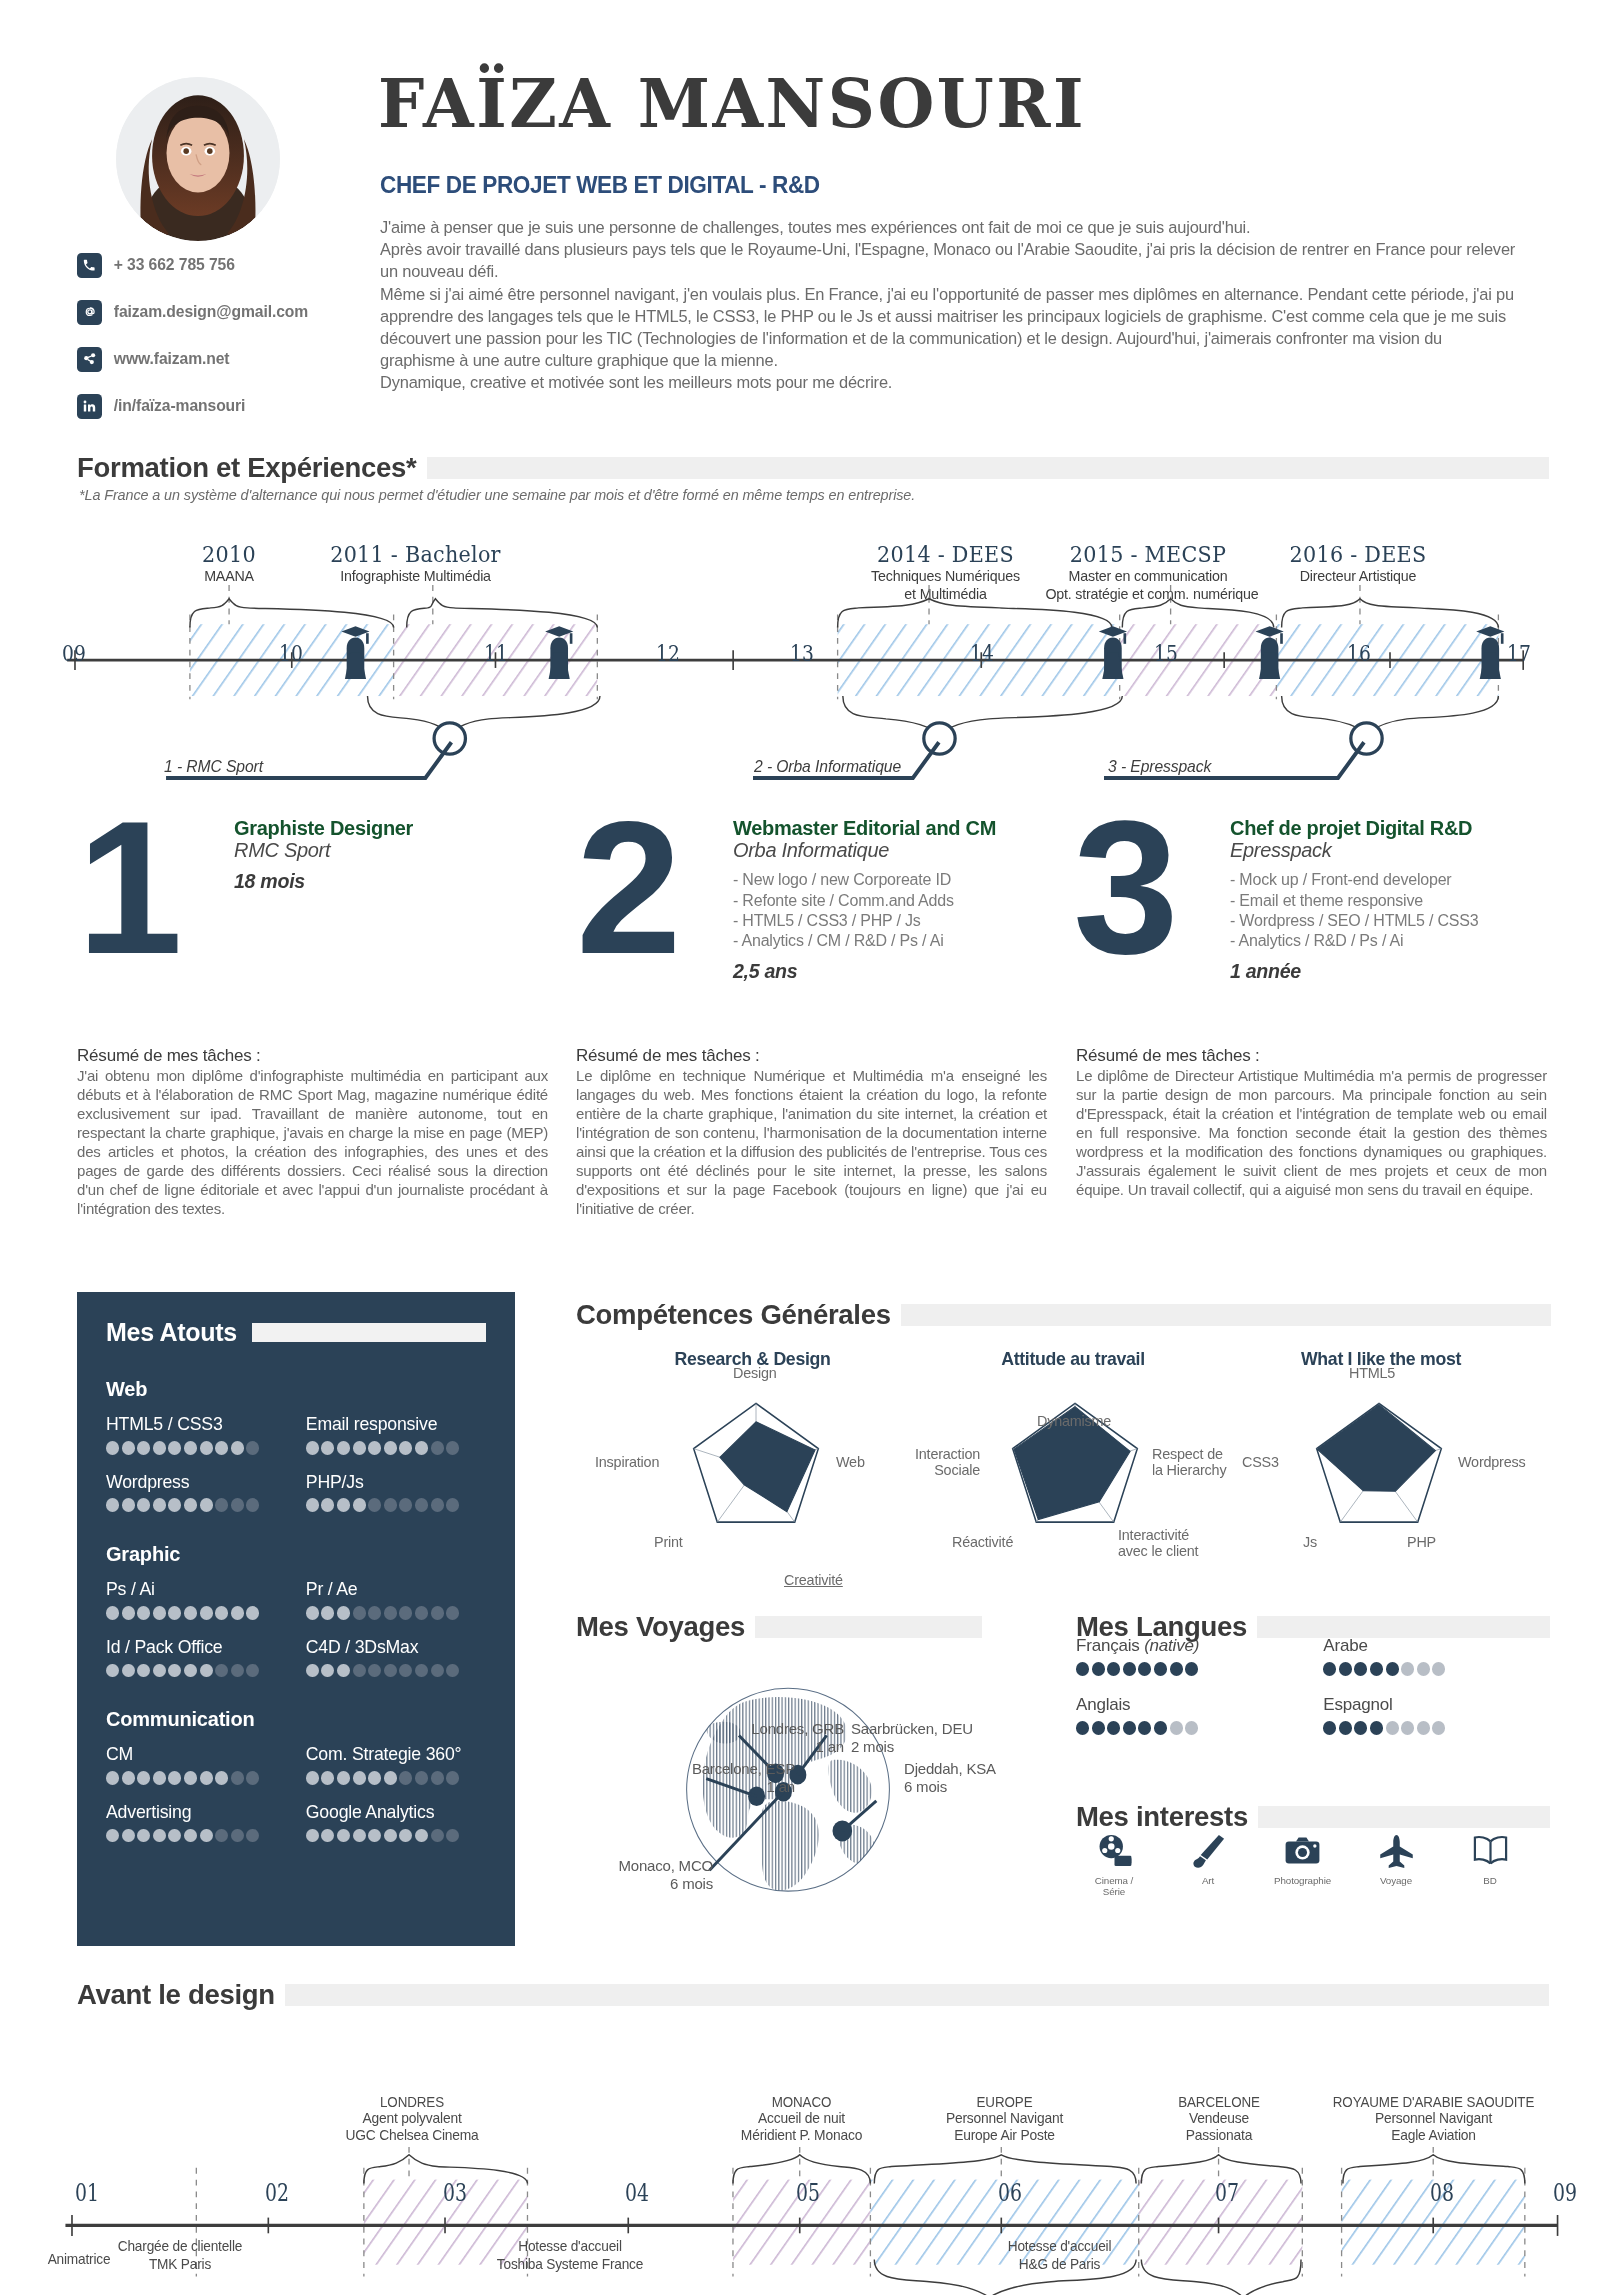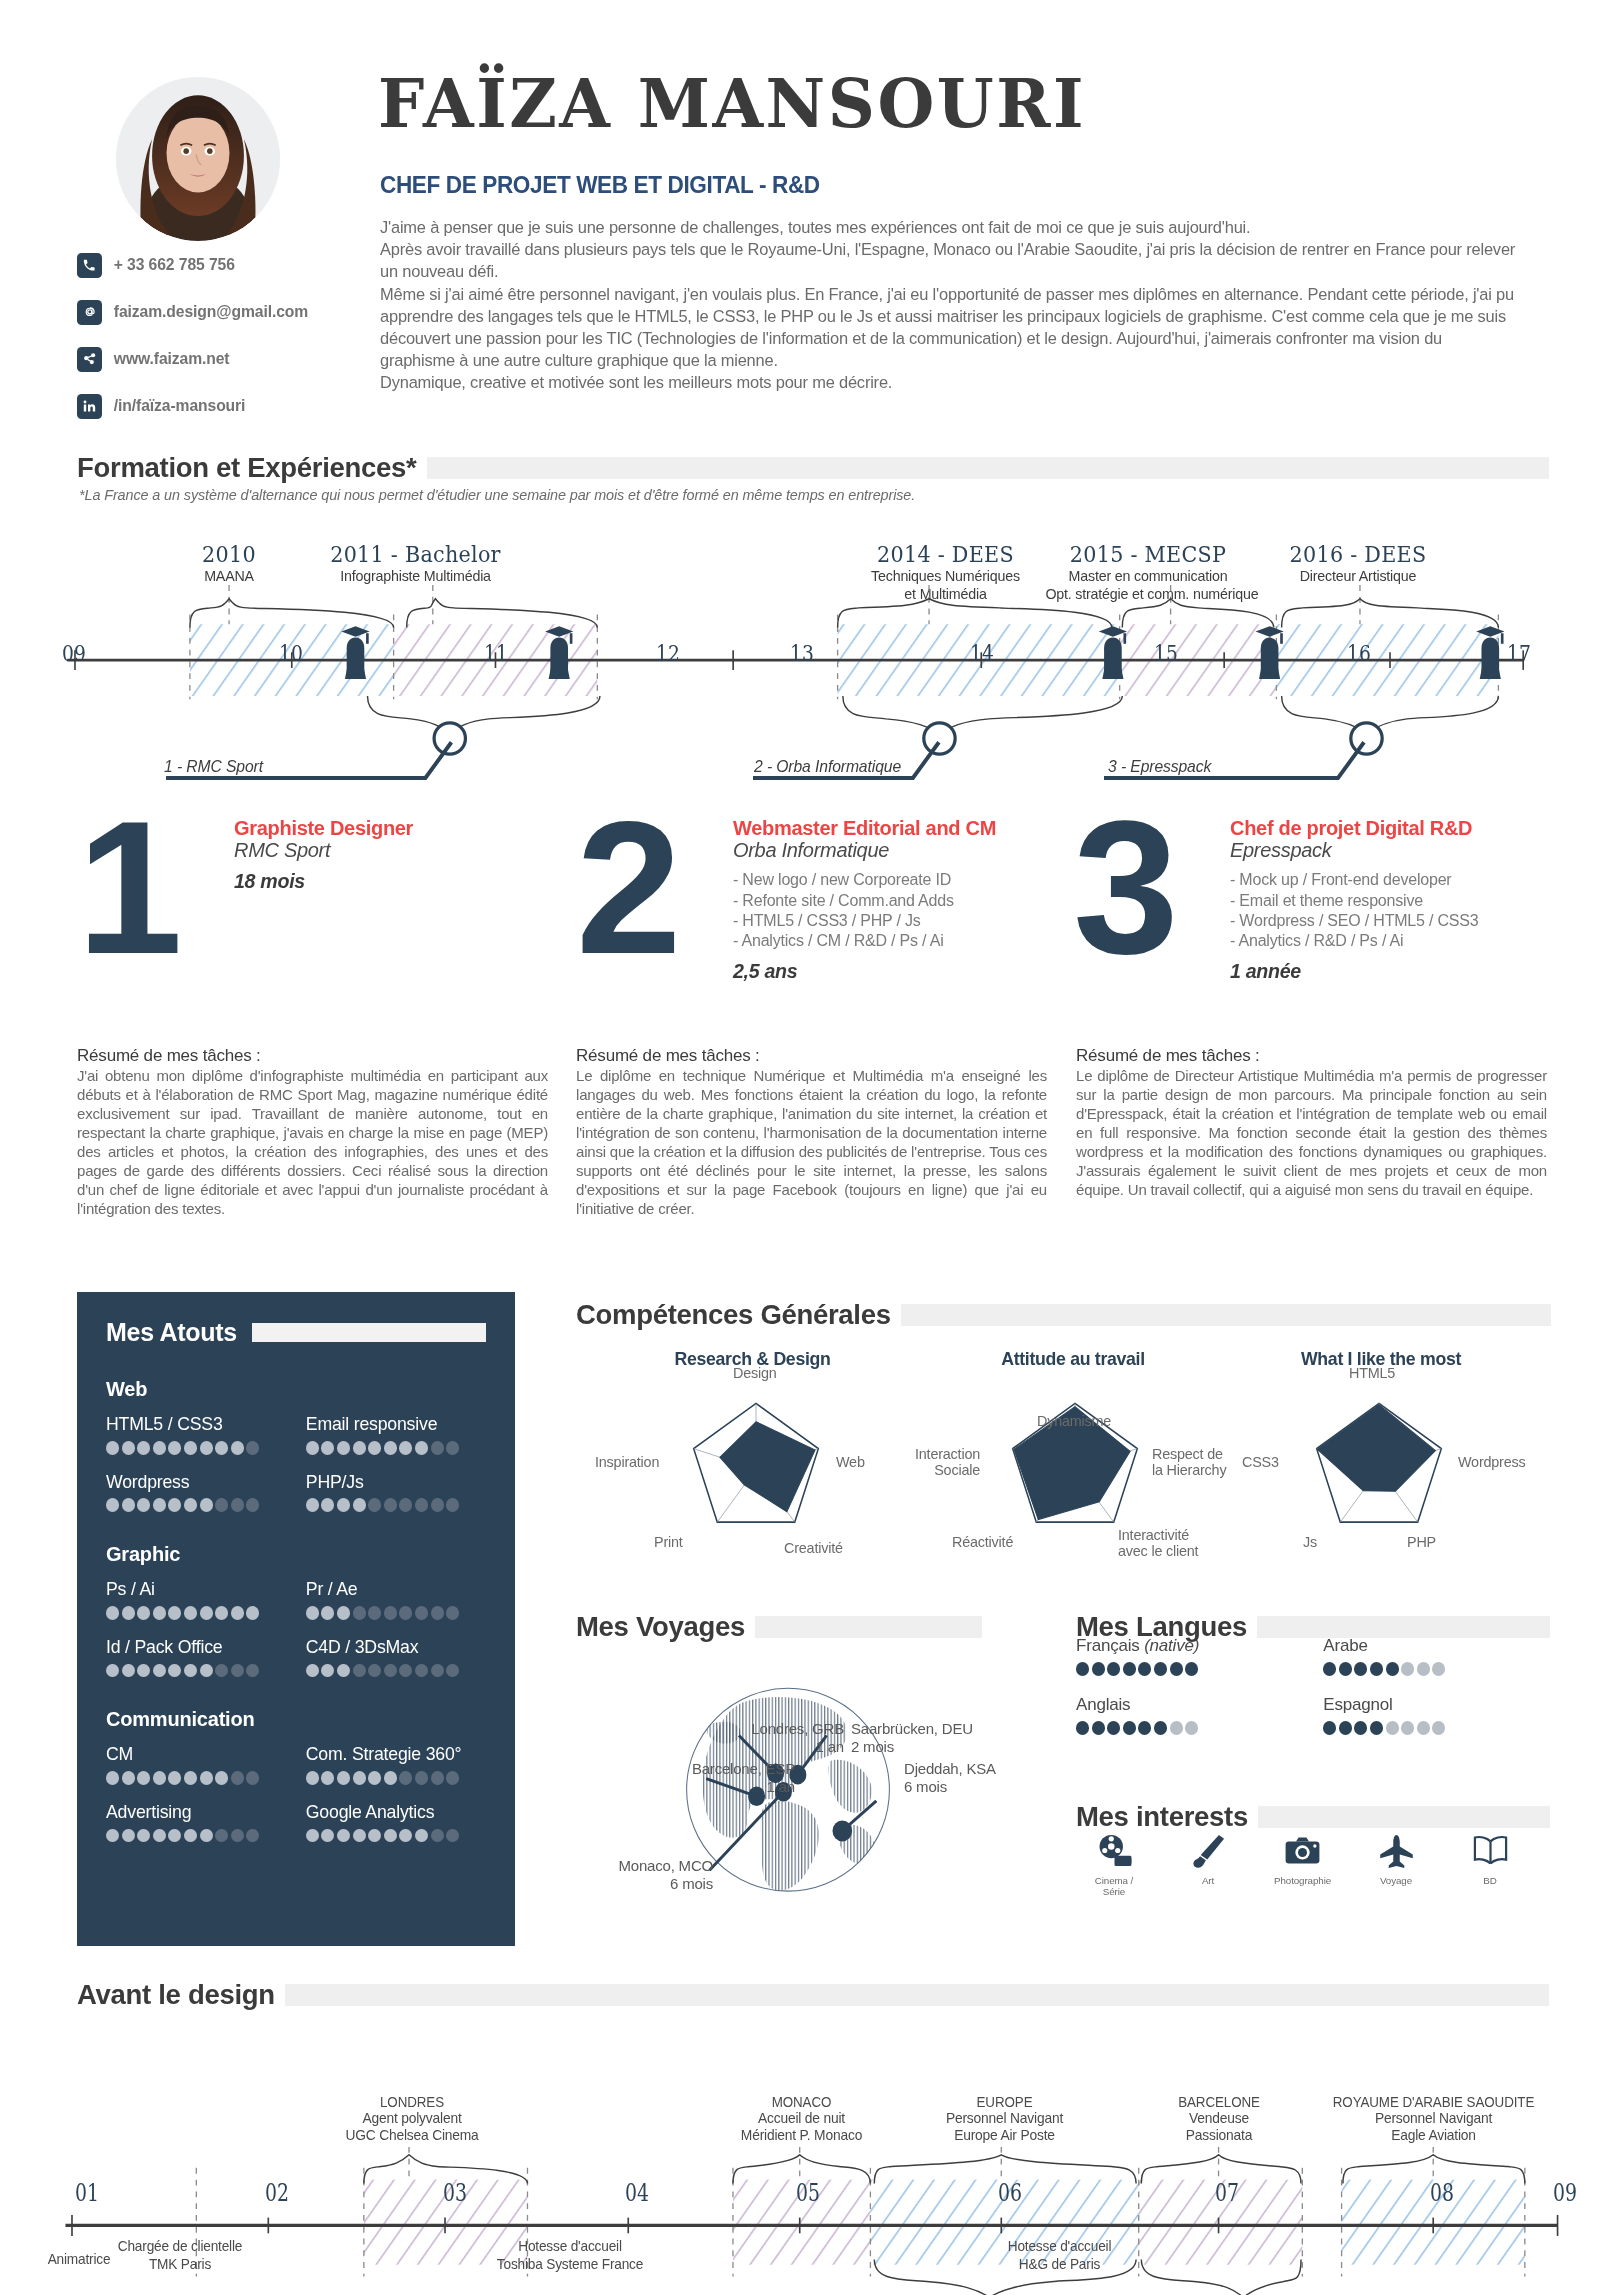--- a/index.html
+++ b/index.html
@@ -90,21 +90,21 @@
   }
   .exp { position:absolute; width:497px; }
   .exp .bignum {
     position:absolute; left:0; top:-5.2px;
     font-size:190px; font-weight:bold; color:#2b4257;
     line-height:0.78; font-family:"Liberation Sans", sans-serif;
     letter-spacing:-6.5px;
   }
   .exp .body { position:absolute; left:157px; top:0; width:340px; }
   .exp h3 {
-    font-size:20px; font-weight:bold; color:#ef4444; line-height:1.06;
+    font-size:20px; font-weight:bold; color:#14532d; line-height:1.06;
     letter-spacing:-0.3px;
   }
   .exp .org {
     font-size:20px; font-style:italic; color:#4a4a4a; line-height:1.1;
     letter-spacing:-0.3px; margin-bottom:9.2px;
   }
   .exp ul { list-style:none; }
   .exp li { font-size:16px; color:#7b7b7b; line-height:1.26; letter-spacing:-0.2px; }
   .exp .dur {
     margin-top:9.2px; font-size:19.6px; font-weight:bold; font-style:italic;
@@ -680,21 +680,21 @@
       <line x1="0" y1="0" x2="0" y2="-100"></line>
         <line x1="0" y1="0" x2="95" y2="-31"></line>
       <line x1="0" y1="0" x2="59" y2="81"></line>
         <line x1="0" y1="0" x2="-59" y2="81"></line>
       <line x1="0" y1="0" x2="-95" y2="-31"></line>
     </g>
     <polygon points="0,-72 90,-29 47,65 -18,24 -55,-18" fill="#2b4257" stroke="#2b4257" stroke-width="1.6"></polygon>
   </svg>
   <div class="rlabel" style="left:733px; top:1365px;">Design</div>
   <div class="rlabel" style="left:836px; top:1454px;">Web</div>
-  <div class="rlabel" style="left:784px; top:1540px;">Creativité</div>
+  <div class="rlabel" style="left:784px; top:1572px;text-decoration:underline;">Creativité</div>
   <div class="rlabel" style="left:654px; top:1534px;">Print</div>
   <div class="rlabel" style="left:595px;  top:1454px;">Inspiration</div>
 
   <svg class="radar" style="left:993px; top:1387px;" width="164" height="164" viewBox="-125 -125 250 250">
     <polygon points="0,-100 95,-31 59,81 -59,81 -95,-31" fill="none" stroke="#2b4257" stroke-width="2.4"></polygon>
     <g stroke="#8b98a5" stroke-width="1.1">
       <line x1="0" y1="0" x2="0" y2="-100"></line>
         <line x1="0" y1="0" x2="95" y2="-31"></line>
       <line x1="0" y1="0" x2="59" y2="81"></line>
         <line x1="0" y1="0" x2="-59" y2="81"></line>

